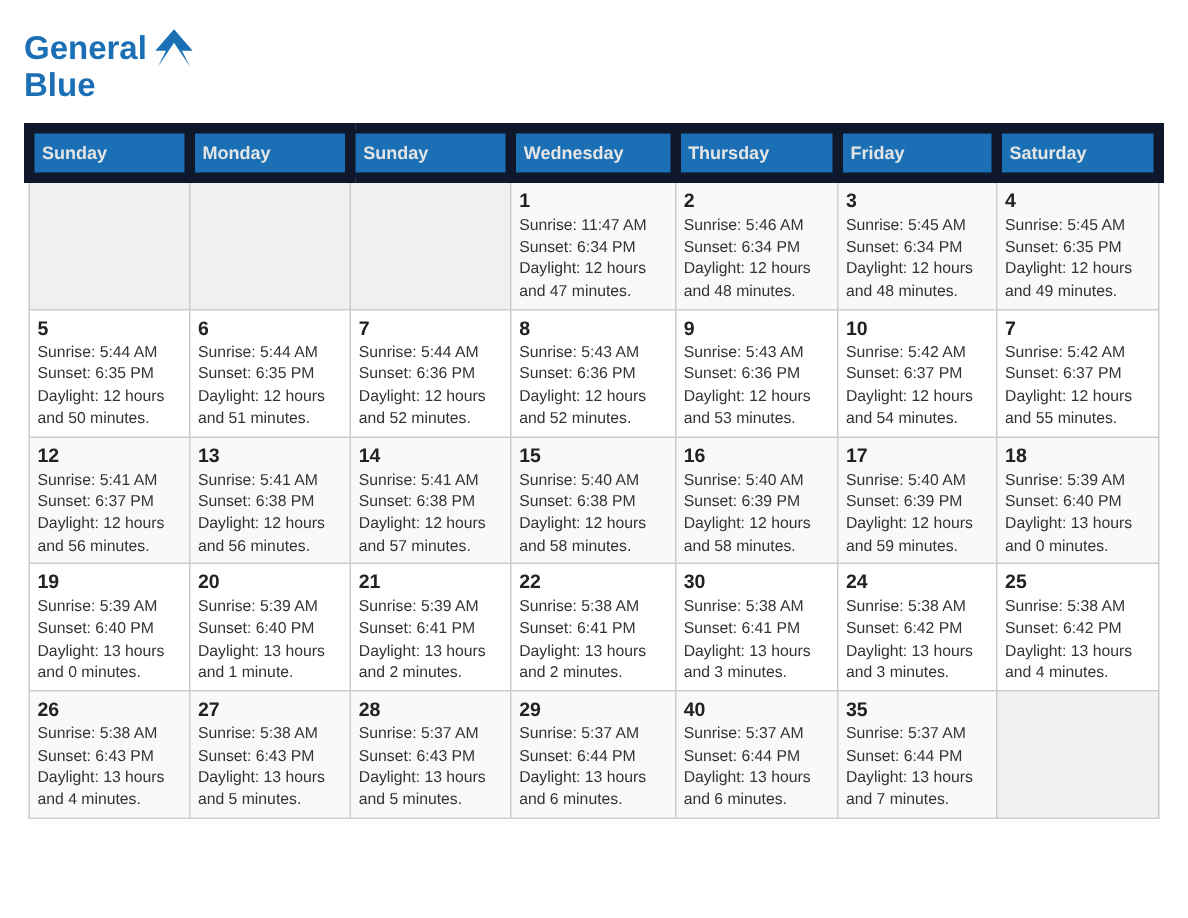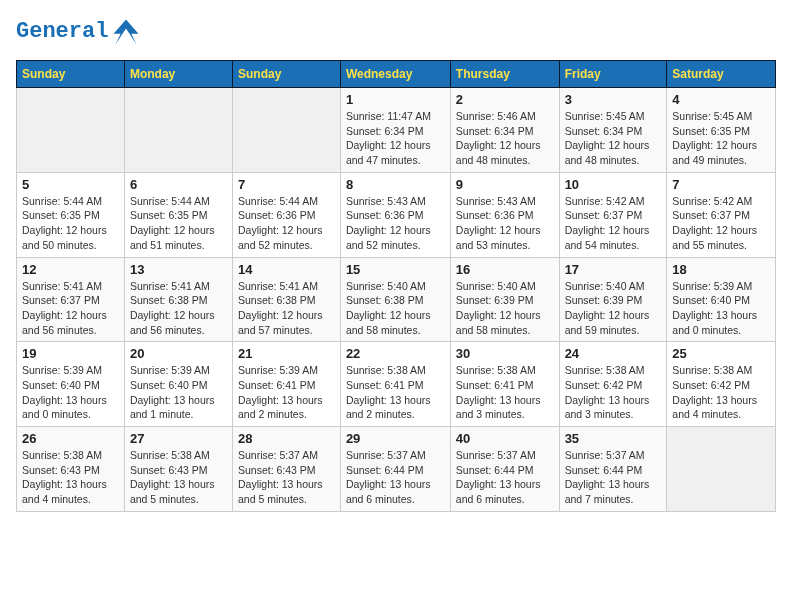--- a/index.html
+++ b/index.html
@@ -8,21 +8,20 @@
       background: #fff;
       width: 792px;
       min-height: 612px;
       padding: 16px;
     }
     .header {
       display: flex;
       justify-content: space-between;
       align-items: flex-end;
       margin-bottom: 12px;
-      font-family: Liberation Mono, monospace;
     }
     .logo {
       display: flex;
       align-items: center;
     }
     .logo-text {
       font-size: 22px;
       font-weight: bold;
       color: #003366;
       line-height: 1;
@@ -47,26 +46,26 @@
       font-size: 15px;
       color: #555;
     }
     table {
       width: 100%;
       border-collapse: collapse;
       font-size: 11px;
     }
     thead tr th {
       background-color: #1a6fb5;
-      color: #fde047;
+      color: #e5e5e5;
       text-align: left;
       padding: 6px 5px;
       font-size: 12px;
       font-weight: bold;
-      border: 1px solid #0f172a;
+      border: 7px solid #0f172a;
     }
     tbody tr td {
       border: 1px solid #ccc;
       vertical-align: top;
       padding: 4px 5px;
       width: 113px;
       min-height: 72px;
       height: 80px;
       background: #fff;
     }
@@ -96,20 +95,21 @@
   <div class="logo">
     <div>
       <div style="display:flex;align-items:center;">
         <span class="logo-text">
           <span>General</span>
         </span>
         <svg class="logo-icon" viewBox="0 0 36 36">
           <polygon points="18,4 32,20 24,20 30,32 18,14 6,32 12,20 4,20" fill="#1a6fb5"></polygon>
         </svg>
       </div>
+      <div style="font-size:22px;font-weight:bold;color:#1a6fb5;margin-top:-4px;">Blue</div>
     </div>
   </div>
   <div class="title-block">
     <div class="month-title"></div>
     <div class="location"></div>
   </div>
 </div>
 
 <table>
   <thead>

